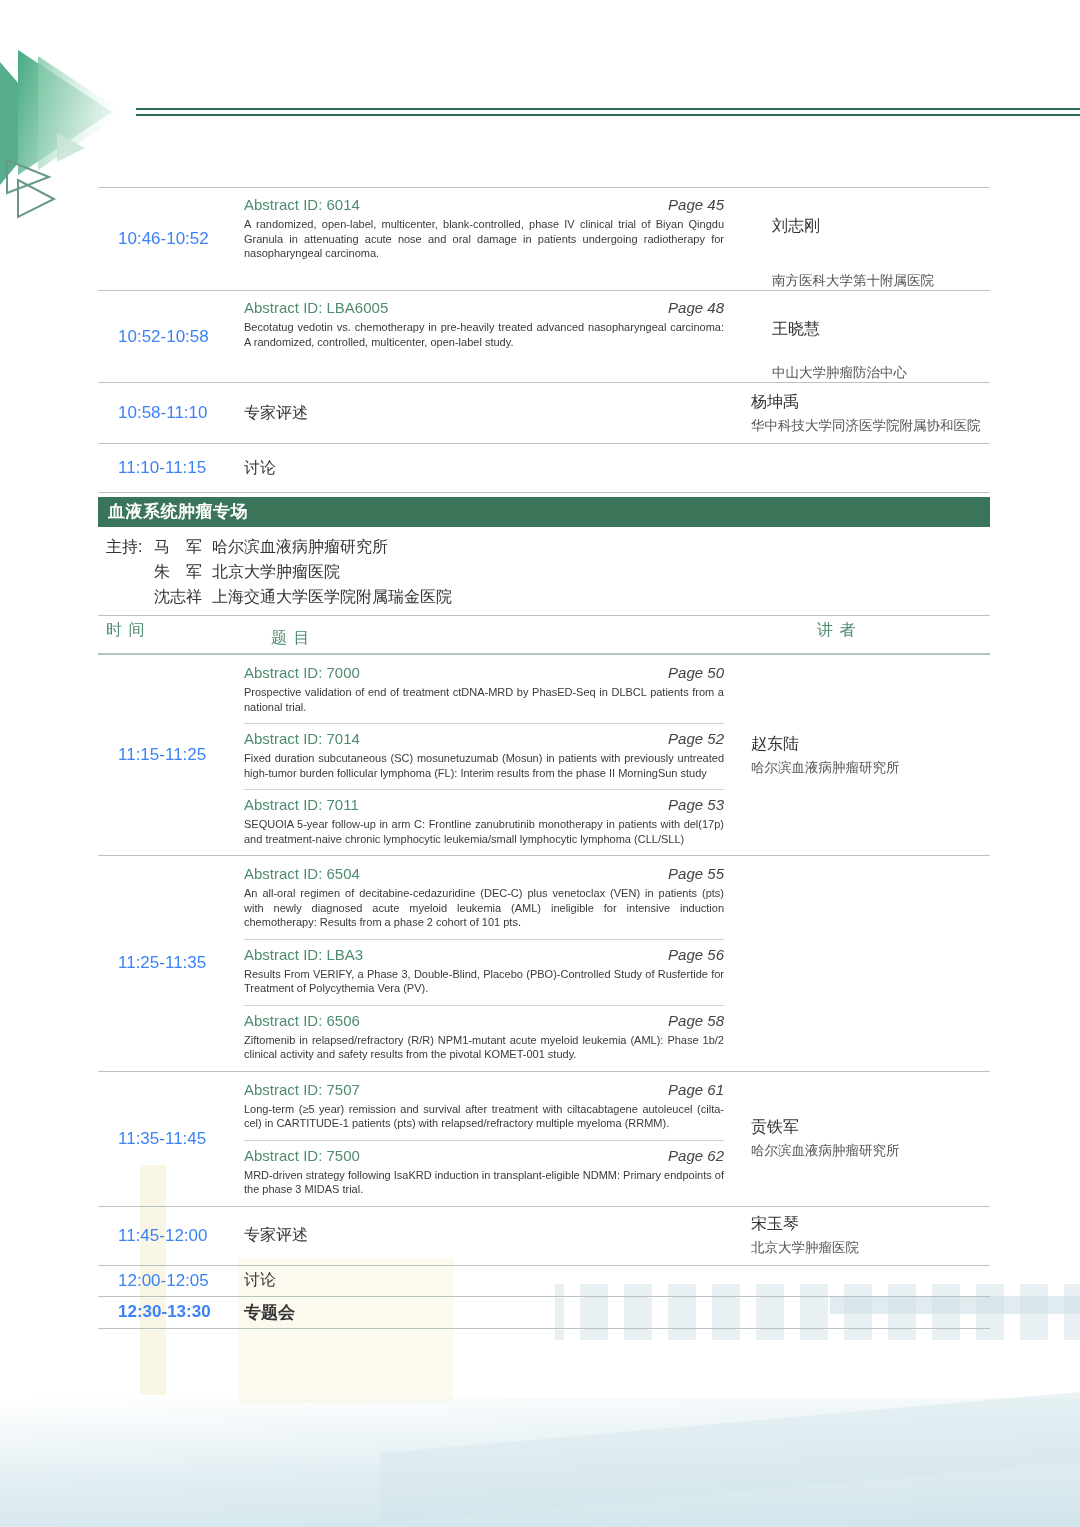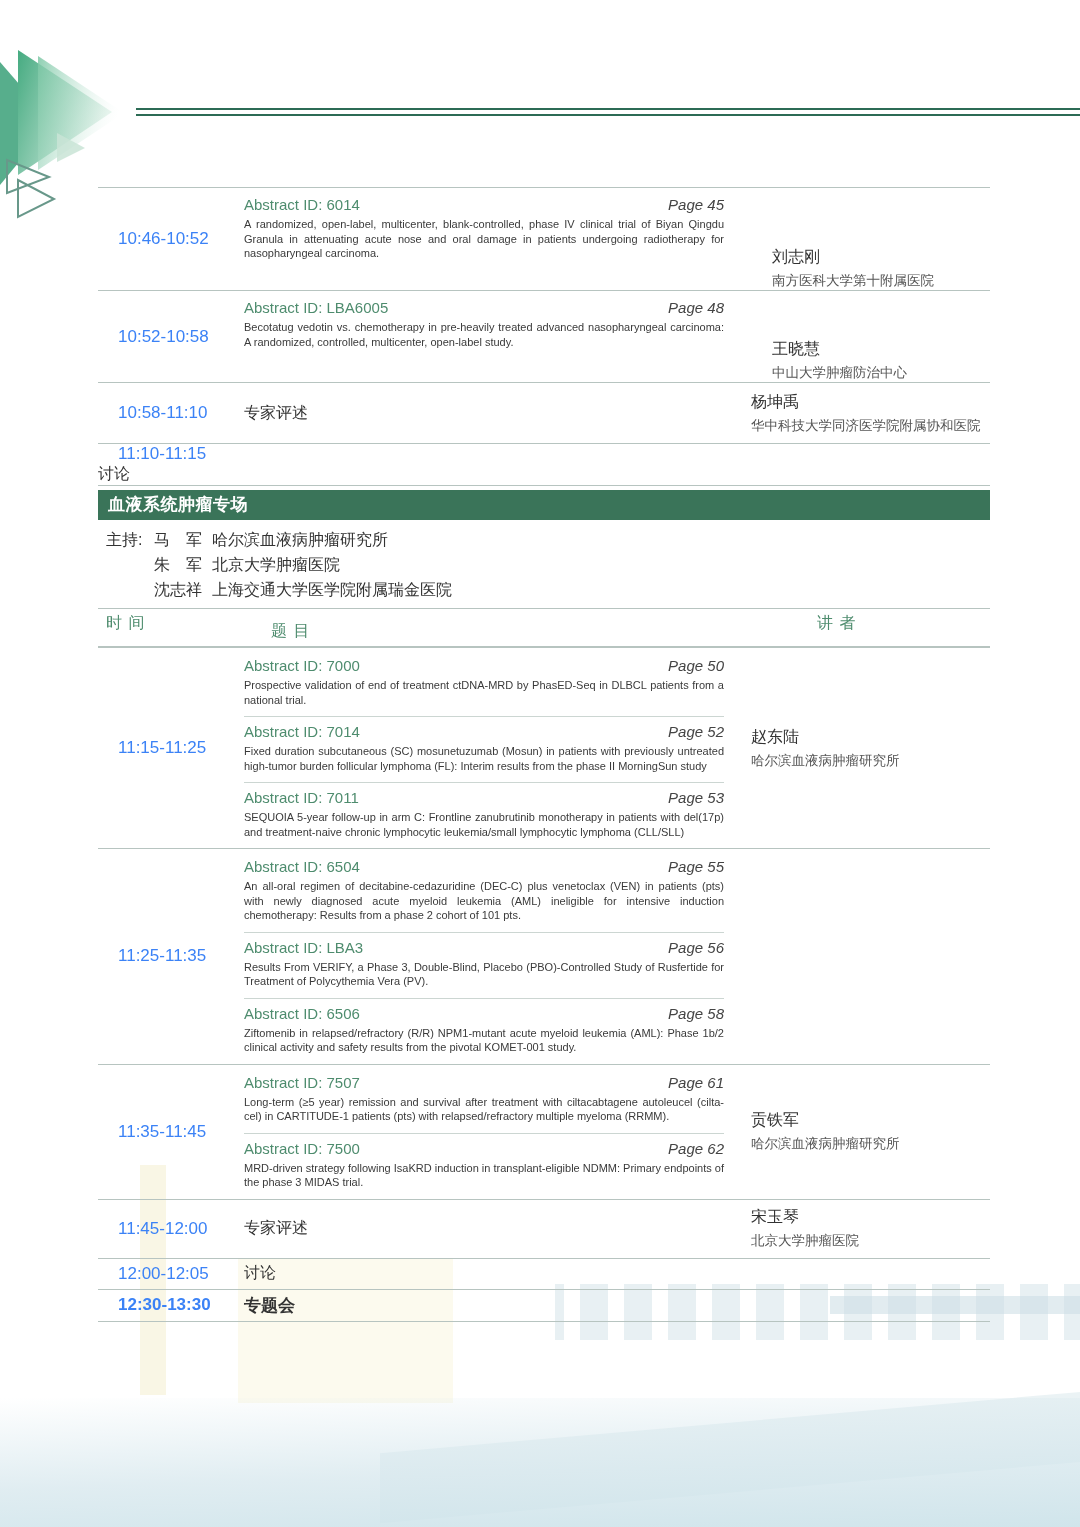--- a/index.html
+++ b/index.html
@@ -31,29 +31,29 @@
   .wm-arch-band{position:absolute;left:830px;top:1296px;width:250px;height:18px;background:#CBDDE4;opacity:.55;}
   .wm-bottom{position:absolute;left:0;top:1398px;width:1080px;height:129px;
     background:linear-gradient(178deg, rgba(223,236,240,0) 0%, rgba(214,231,237,.75) 55%, rgba(203,226,233,.9) 100%);}
   .wm-diag{position:absolute;left:380px;top:1420px;width:760px;height:70px;background:#D8E7EC;opacity:.5;transform:skewY(-5deg);}
   
   .content{position:absolute;left:98px;top:187px;width:892px;z-index:2;}
   .trow{display:flex;border-top:1px solid var(--separator);}
   .tcol-time{width:134px;flex:none;font-size:17px;color:#3b82f6;display:flex;align-items:center;padding-left:8px;margin-left:12px;}
   .tcol-main{width:480px;flex:none;padding-top:3px;}
   .tcol-speaker{margin-left:27px;flex:1;display:flex;flex-direction:column;justify-content:center;}
-  .sp-top{justify-content:flex-end;padding-top:28px;margin-left:48px;}
+  .sp-top{justify-content:space-between;padding-top:28px;margin-left:48px;}
   .abs-line{display:flex;justify-content:space-between;align-items:baseline;padding:5px 0 4px;font-size:15px;}
   .abs-id{color:var(--accent-green);}
   .page-no{color:#444;font-style:italic;}
   .title{font-size:11px;line-height:1.32;color:var(--text-dark);text-align:justify;}
   .speaker-name{font-size:16px;color:#333;}
   .speaker-aff{font-size:13.5px;color:var(--text-mid);margin-top:4px;}
   .simple-label{font-size:16px;color:#333;display:flex;align-items:center;width:480px;}
-  .h103{height:103px}.h92{height:92px}.h61{height:61px}.h45{height:43px;border-bottom:1px solid var(--separator);flex-direction:column;}
+  .h103{height:103px}.h92{height:92px}.h61{height:61px}.h45{height:50px;border-bottom:1px solid var(--separator);}
   .h59{height:59px}.h31{height:31px}.h33{height:33px;border-bottom:1px solid var(--separator);}
   .banner{height:30px;background:var(--banner-bg);color:#fff;font-weight:bold;font-size:17px;
     line-height:30px;padding-left:10px;margin-top:4px;letter-spacing:.5px;}
   .chairs{padding:7px 0 6px 8px;font-size:16px;color:#333;}
   .chair-row{display:flex;line-height:25px;}
   .chair-label{width:48px;}
   .chair-name{width:58px;}
   .col-header{display:flex;border-top:1.5px solid var(--separator);border-bottom:1.5px solid var(--separator);
     padding:4px 0;color:var(--accent-green);font-size:16px;letter-spacing:1px;gap:39px;}
   .ch-time{width:134px;padding-left:8px;}

